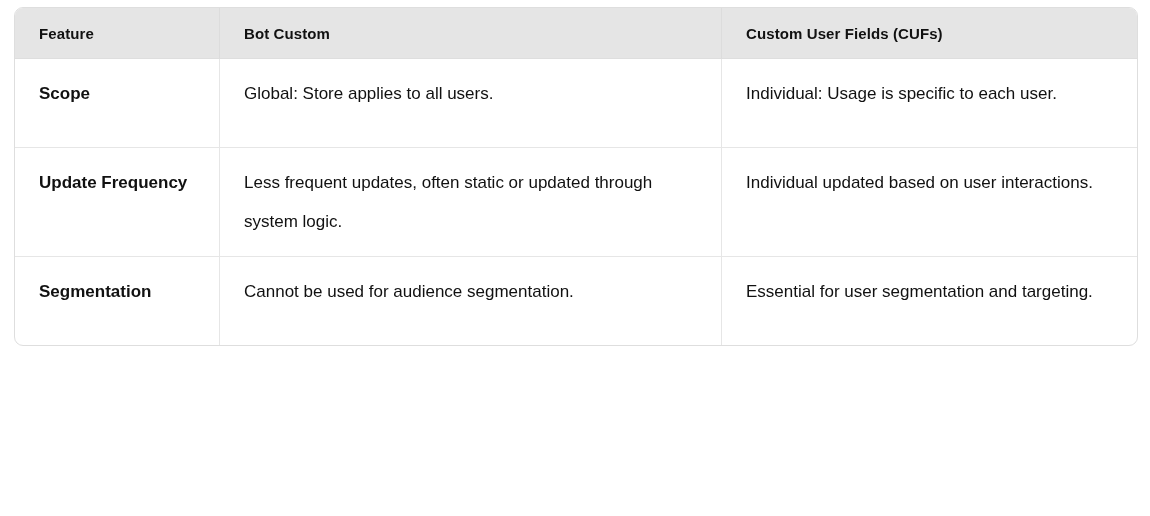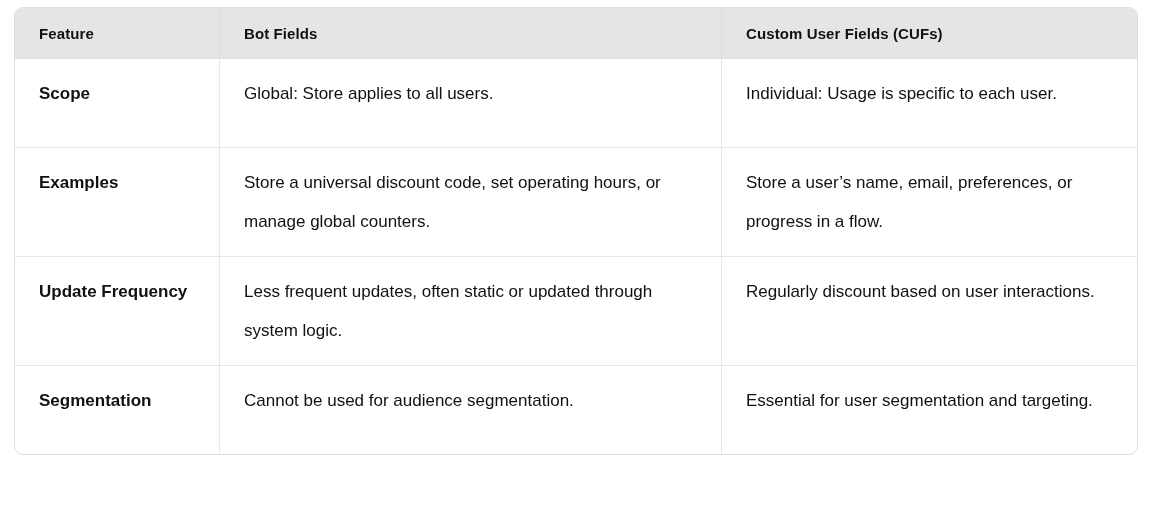--- a/index.html
+++ b/index.html
@@ -83,39 +83,34 @@
 <div class="table-wrap">
   <table class="comparison">
     <colgroup>
       <col class="c1">
       <col class="c2">
       <col class="c3">
     </colgroup>
     <thead>
       <tr>
         <th>Feature</th>
-        <th>Bot Fields</th>
+        <th>Bot Custom</th>
         <th>Custom User Fields (CUFs)</th>
       </tr>
     </thead>
     <tbody>
       <tr class="r-scope">
         <td class="feature-cell">Scope</td>
         <td>Global: Store applies to all users.</td>
         <td>Individual: Usage is specific to each user.</td>
       </tr>
-      <tr class="r-examples">
-        <td class="feature-cell">Examples</td>
-        <td>Store a universal discount code, set operating hours, or manage global counters.</td>
-        <td>Store a user’s name, email, preferences, or progress in a flow.</td>
-      </tr>
       <tr class="r-update">
         <td class="feature-cell">Update Frequency</td>
         <td>Less frequent updates, often static or updated through system logic.</td>
-        <td>Regularly discount based on user interactions.</td>
+        <td>Individual updated based on user interactions.</td>
       </tr>
       <tr class="r-segmentation">
         <td class="feature-cell">Segmentation</td>
         <td>Cannot be used for audience segmentation.</td>
         <td>Essential for user segmentation and targeting.</td>
       </tr>
     </tbody>
   </table>
 </div>
 

